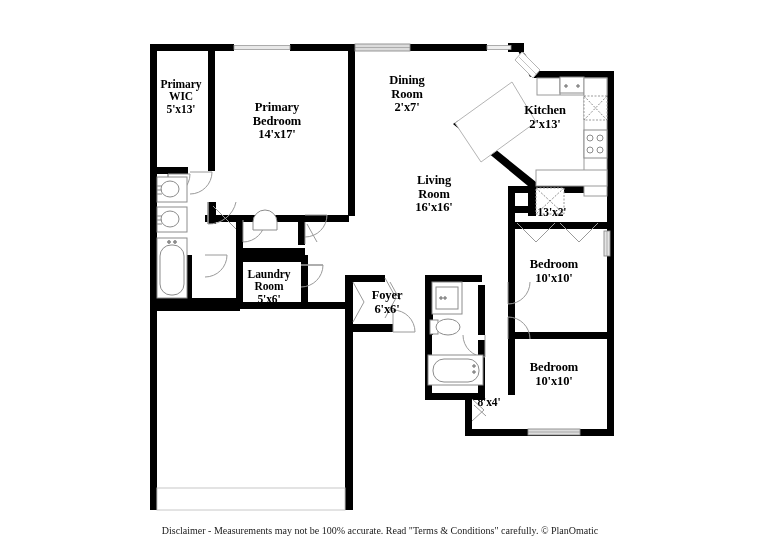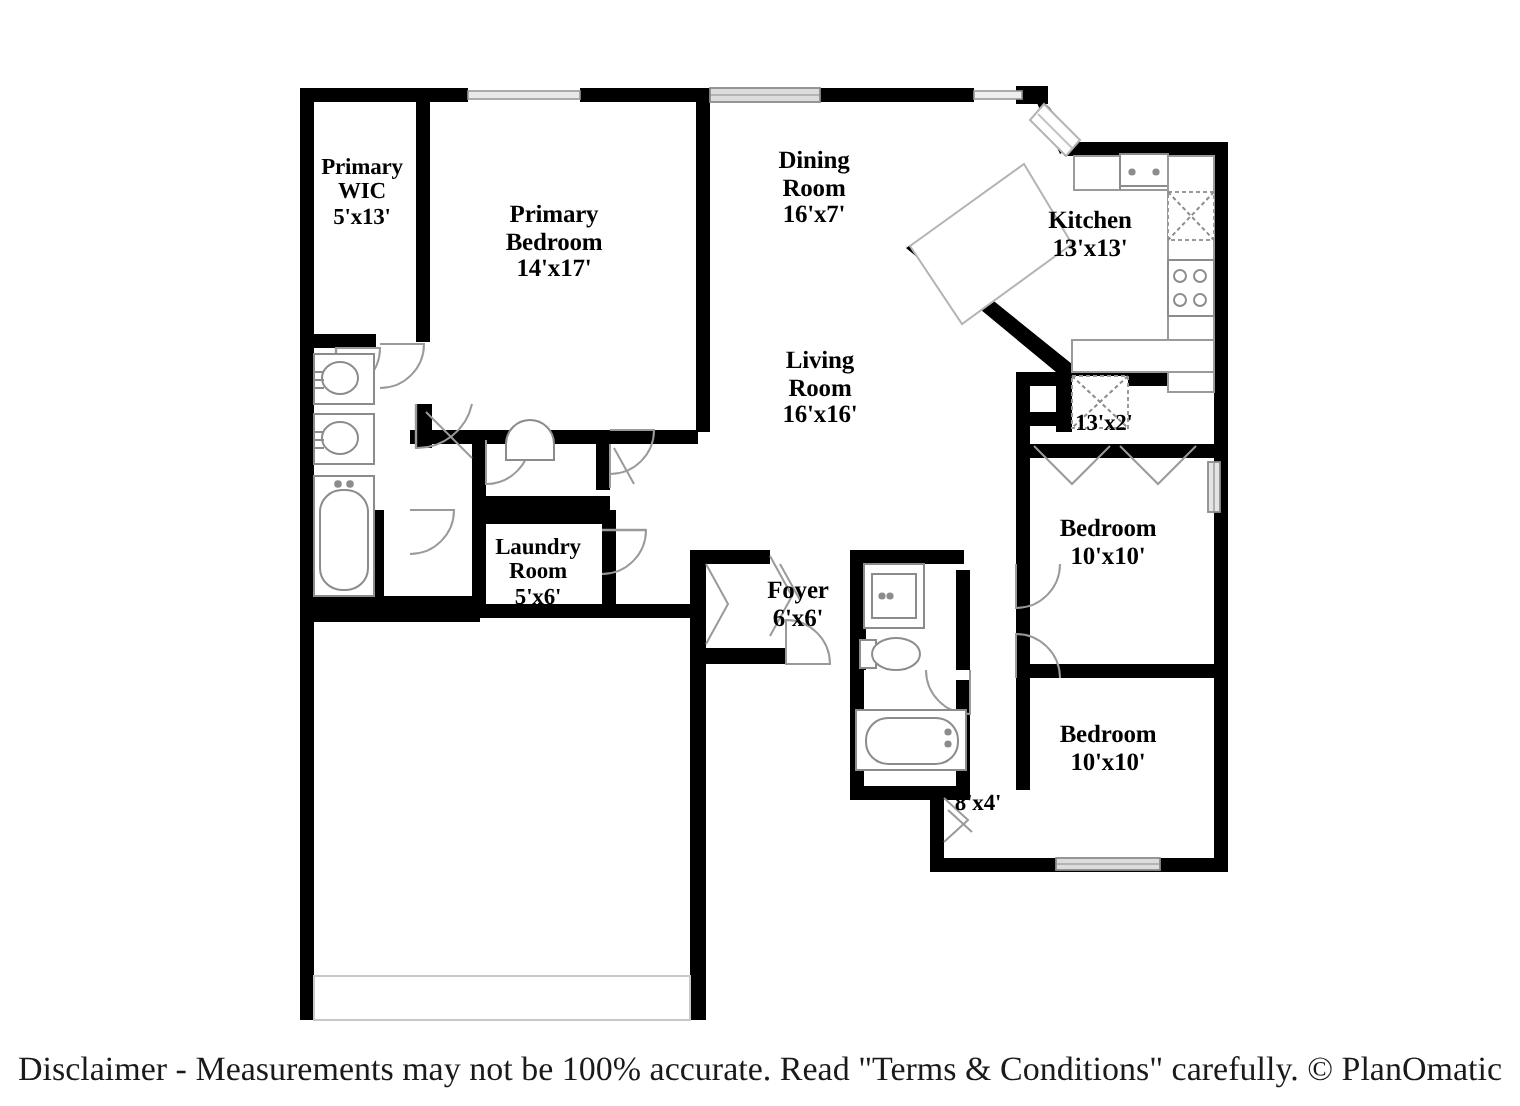--- a/index.html
+++ b/index.html
@@ -41,21 +41,21 @@
   }
   .rl-12 { font-size: 12.5px; }
   .rl-11 { font-size: 11.5px; }
   .disclaimer {
     position: absolute;
     left: 0;
     top: 515px;
     width: 760px;
     text-align: center;
     font-family: "Liberation Serif", serif;
-    font-size: 17px;
+    font-size: 10px;
     color: #1a1a1a;
   }
 </style>
 </head>
 <body>
 
 <div id="floorplan-root">
 
   <svg id="plan-svg" viewBox="0 0 760 553">
     <g>
@@ -309,39 +309,39 @@
   <div class="room-label rl-11" style="left:150px; top:68px;  width:62px;">Primary
 WIC
 5'x13'</div>
 
   <div class="room-label rl-12" style="left:232px; top:91px;  width:90px;">Primary
 Bedroom
 14'x17'</div>
 
   <div class="room-label rl-12" style="left:370px; top:64px;  width:74px;">Dining
 Room
-16'x7'</div>
+2'x7'</div>
 
   <div class="room-label rl-12" style="left:505px; top:94px;  width:80px;">Kitchen
-13'x13'</div>
-
-  <div class="room-label rl-12" style="left:372px; top:164px; width:76px;">Living
+2'x13'</div>
+
+  <div class="room-label rl-12" style="left:396px; top:164px; width:76px;">Living
 Room
 16'x16'</div>
 
   <div class="room-label rl-11" style="left:519px; top:196px; width:66px;">13'x2'</div>
 
   <div class="room-label rl-12" style="left:512px; top:248px; width:84px;">Bedroom
 10'x10'</div>
 
   <div class="room-label rl-11" style="left:238px; top:258px; width:62px;">Laundry
 Room
 5'x6'</div>
 
-  <div class="room-label rl-12" style="left:372px; top:279px; width:54px;">Foyer
+  <div class="room-label rl-12" style="left:360px; top:279px; width:54px;">Foyer
 6'x6'</div>
 
   <div class="room-label rl-12" style="left:512px; top:351px; width:84px;">Bedroom
 10'x10'</div>
 
   <div class="room-label rl-11" style="left:468px; top:386px; width:42px;">8'x4'</div>
 
 
   <div class="disclaimer">Disclaimer - Measurements may not be 100% accurate. Read "Terms &amp; Conditions" carefully. © PlanOmatic</div>
 

